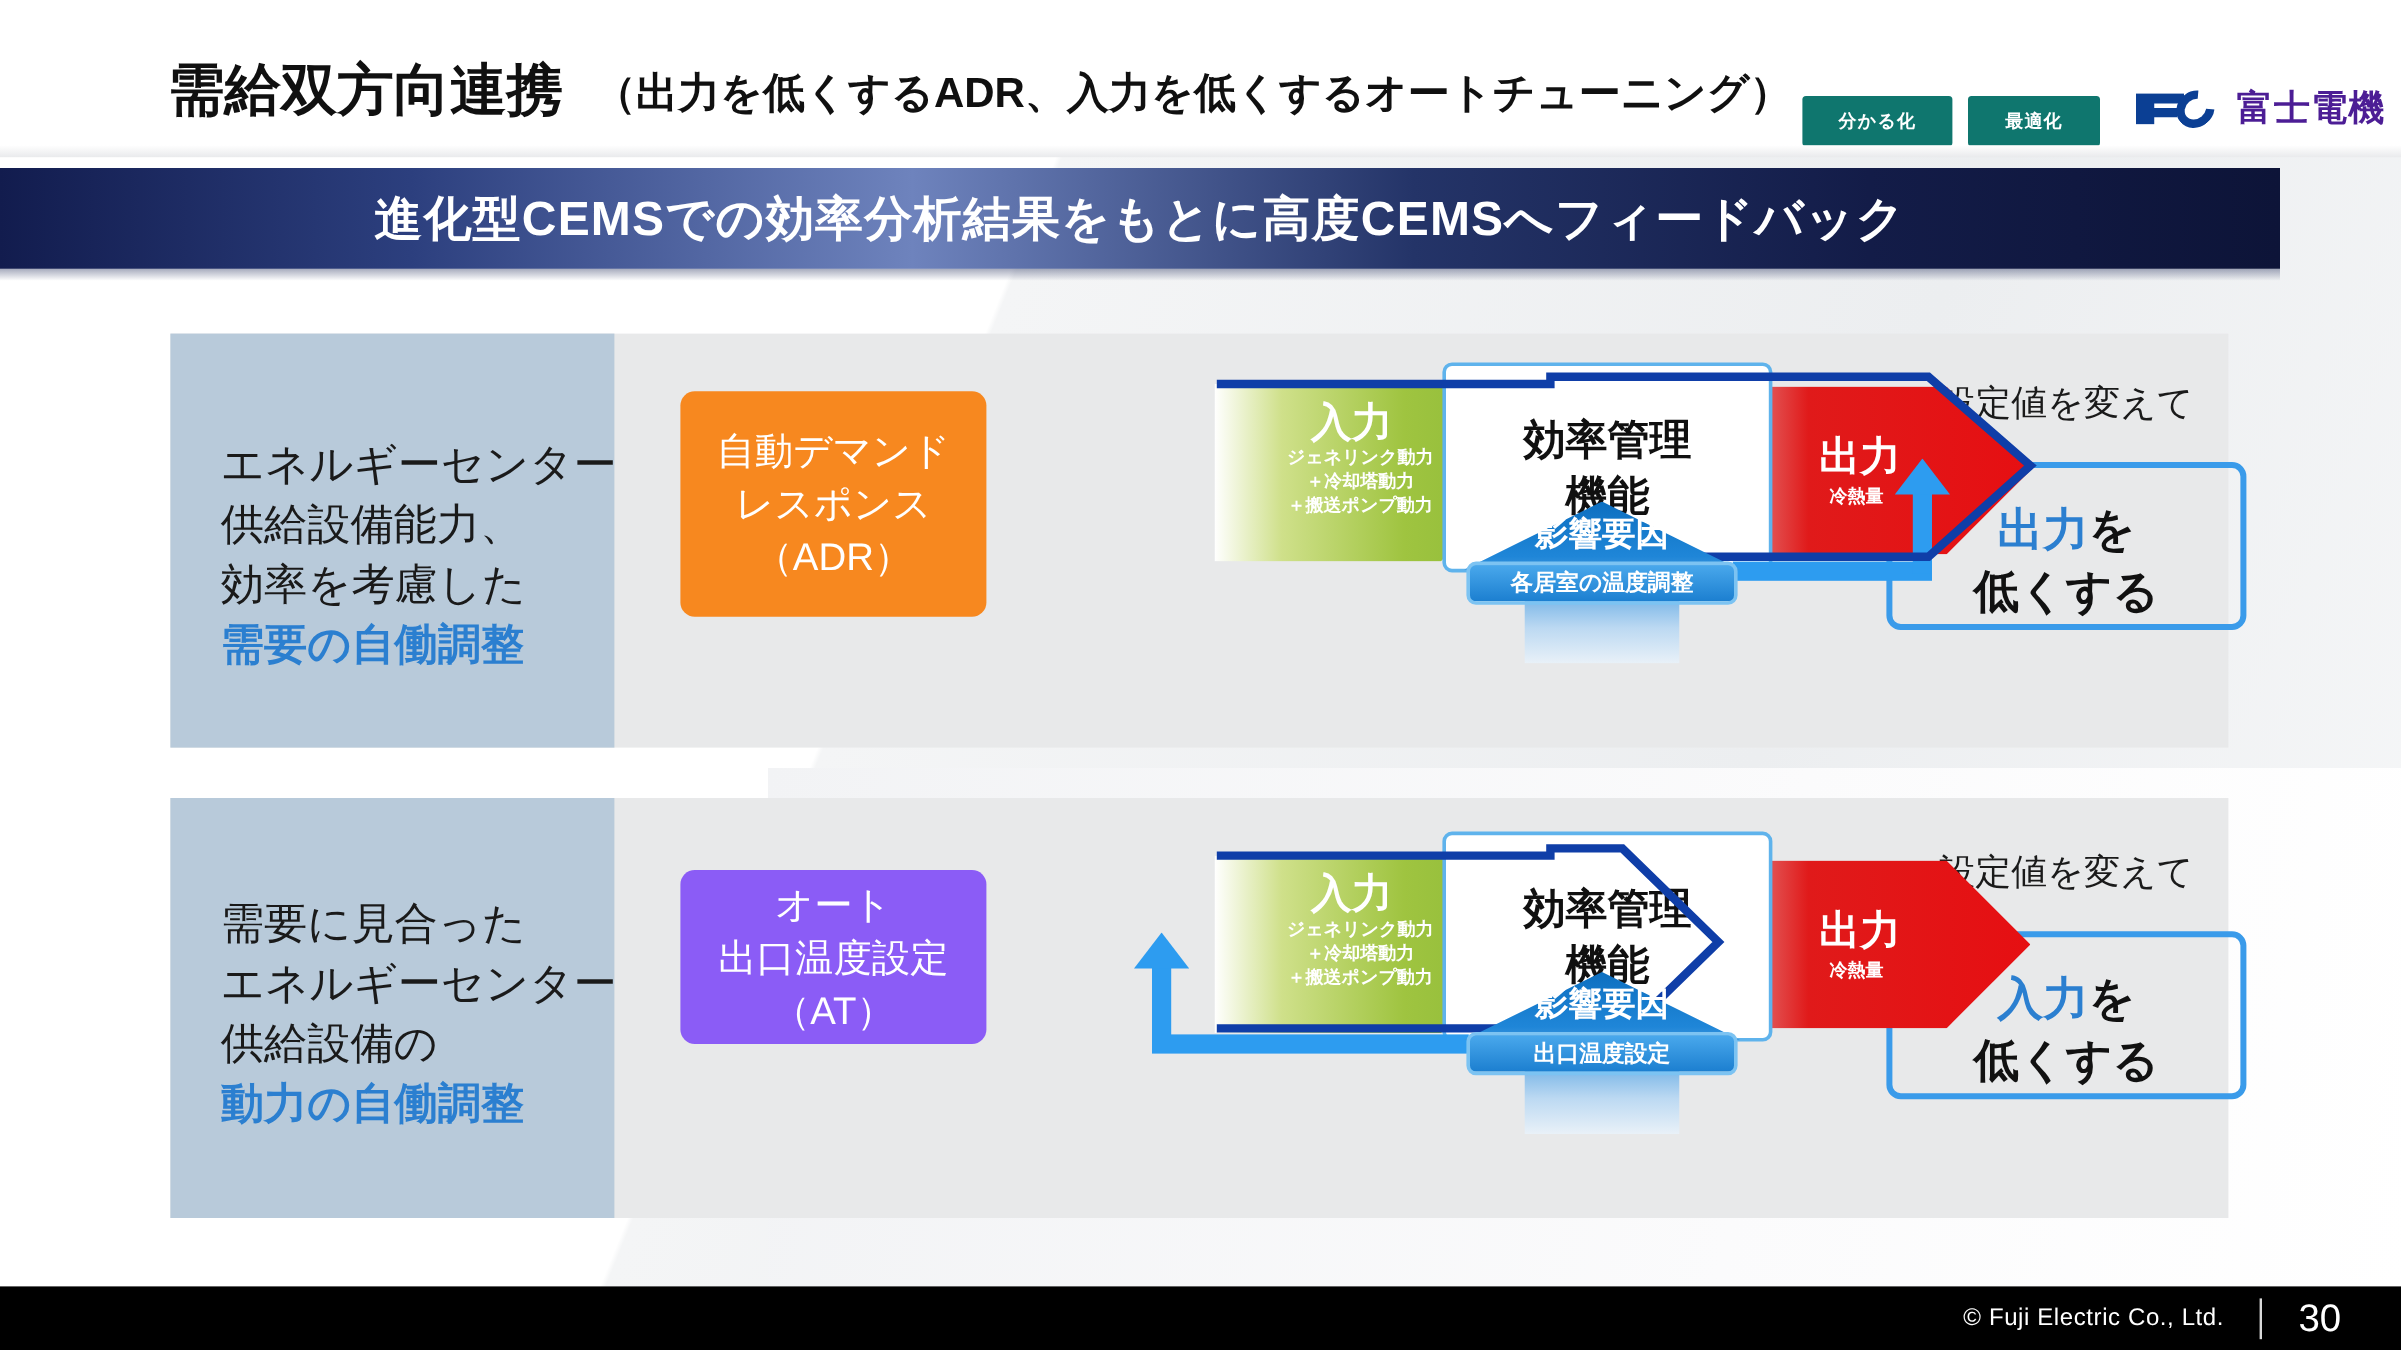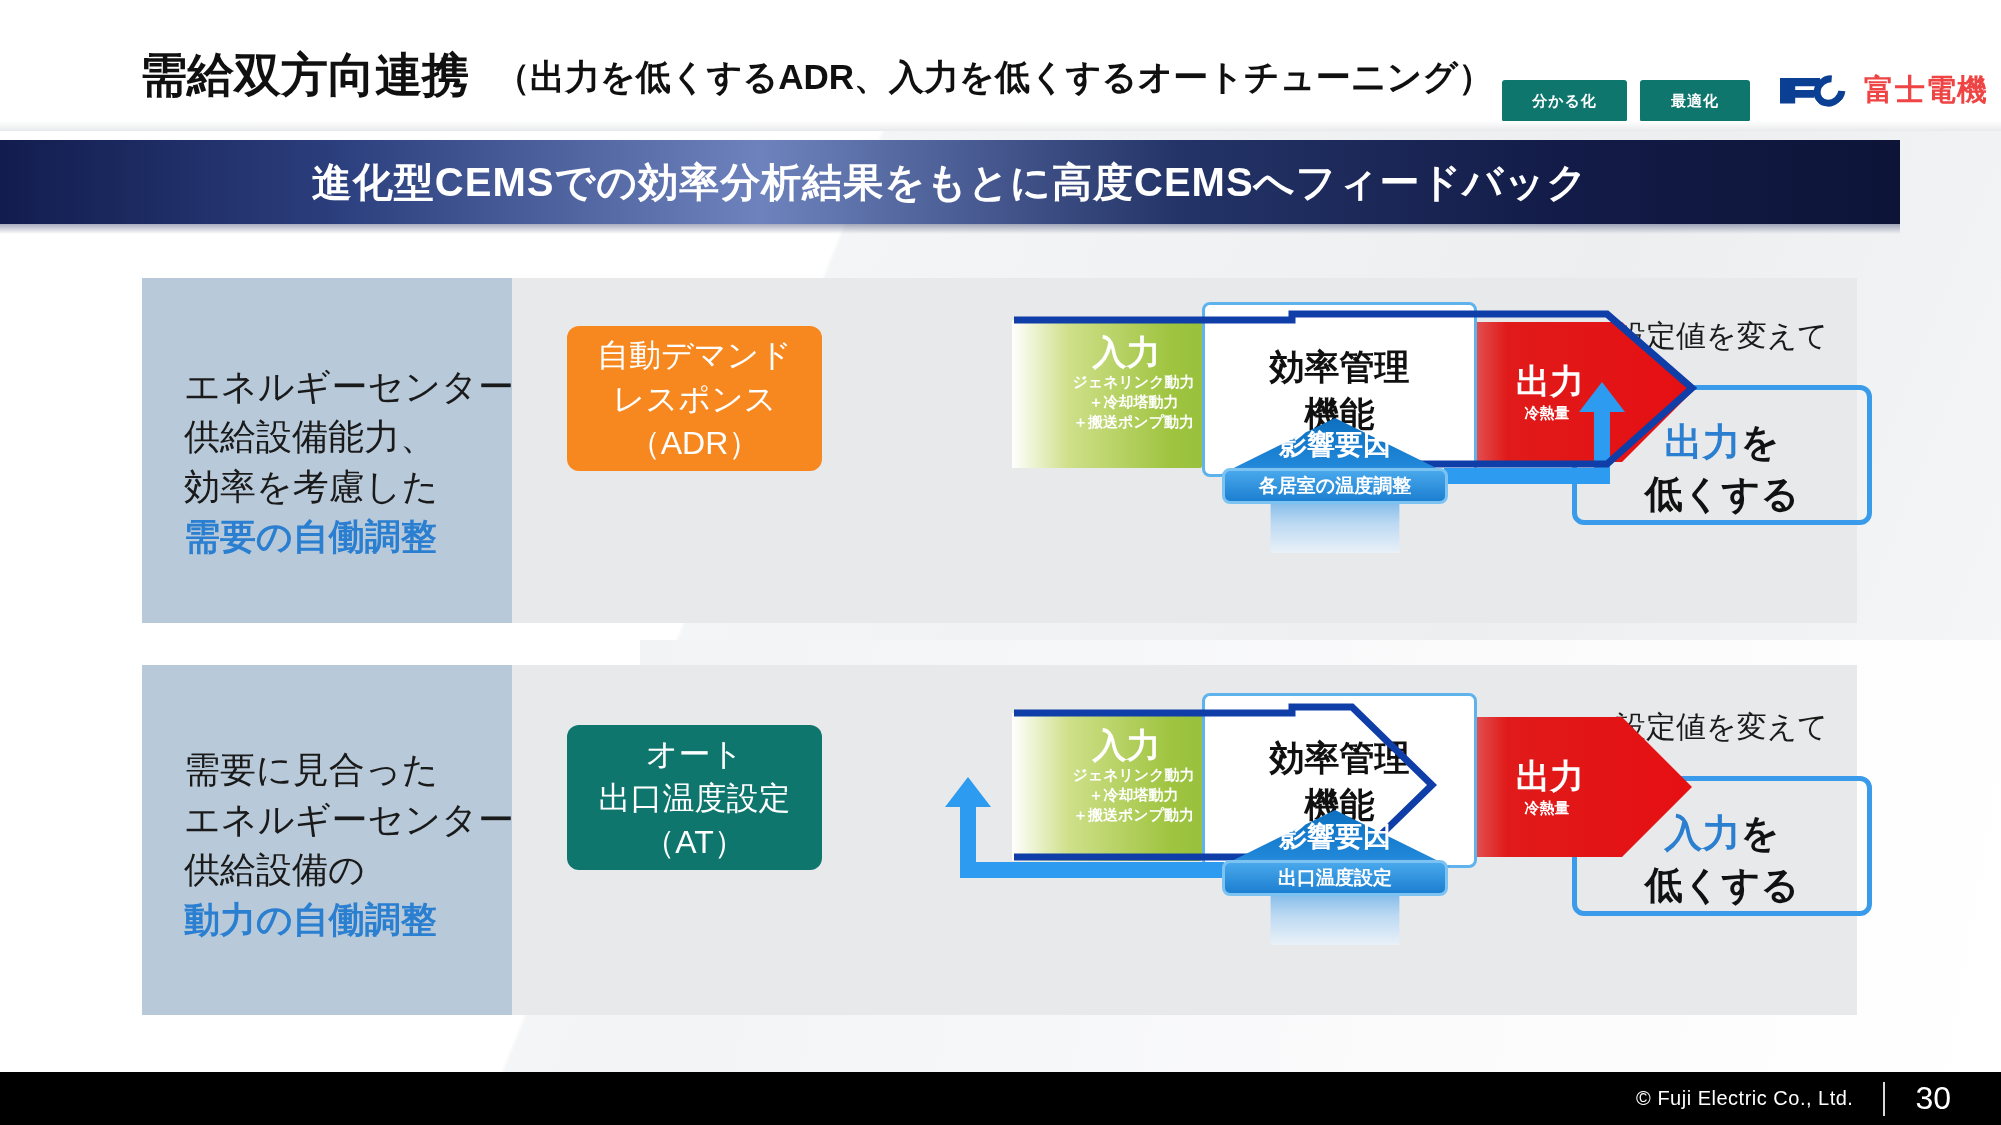--- a/index.html
+++ b/index.html
@@ -45,21 +45,21 @@
   .logo-f {
     position:absolute; left:0; top:4px; width:40px; height:26px;
     background:#0b3f94;
     clip-path:polygon(0 0,100% 0,100% 34%,38% 34%,38% 48%,86% 48%,86% 78%,38% 78%,38% 100%,0 100%);
   }
   .logo-c {
     position:absolute; left:33px; top:2px; width:33px; height:30px;
     border:7px solid #0b3f94; border-radius:50%;
     border-right-color:transparent; transform:rotate(-40deg);
   }
-  .logo-text { font-size:30px; font-weight:bold; color:#ef4444; letter-spacing:1px; white-space:nowrap;}
+  .logo-text { font-size:30px; font-weight:bold; color:#4c1d95; letter-spacing:1px; white-space:nowrap;}
 
   .header-rule { position:absolute; left:0; top:121px; width:2001px; height:10px;
     background:linear-gradient(180deg,#ffffff,#e9eaec); z-index:5;}
 
   
   .banner {
     position:absolute; left:0; top:140px; width:1900px; height:84px; z-index:4;
     background:linear-gradient(90deg,#121c4e 0%,#2c3f7e 18%,#6e83bd 40%,#243468 62%,#131c48 82%,#0d1438 100%);
     display:flex; align-items:center; justify-content:center;
   }
@@ -83,22 +83,22 @@
   .row-1 .left-text { top:84px; }
   .row-2 .left-text { top:80px; }
   .left-text .accent { color:#2b7fd0; font-weight:bold; }
 
   
   .act-box {
     position:absolute; border-radius:12px; display:flex; flex-direction:column;
     align-items:center; justify-content:center; color:#ffffff;
     font-size:32px; line-height:44px; font-weight:500; text-align:center;
   }
-  .act-adr { left:425px; top:48px; width:255px; height:145px; background:#f7881f; }
-  .act-at  { left:425px; top:60px; width:255px; height:145px; background:#0f766e; }
+  .act-adr { left:425px; top:48px; width:255px; height:188px; background:#f7881f; }
+  .act-at  { left:425px; top:60px; width:255px; height:145px; background:#8b5cf6; }
 
   
   .flow { position:absolute; left:700px; top:0; width:1015px; height:100%; }
 
   
   .arrow-in {
     position:absolute; left:170px; width:255px; height:148px;
     background:linear-gradient(90deg,#ffffff 0%,#cfe08a 22%,#9fc440 62%,#8cba37 100%);
     clip-path:polygon(0 0,74% 0,100% 50%,74% 100%,0 100%);
     display:flex; flex-direction:column; align-items:center;

